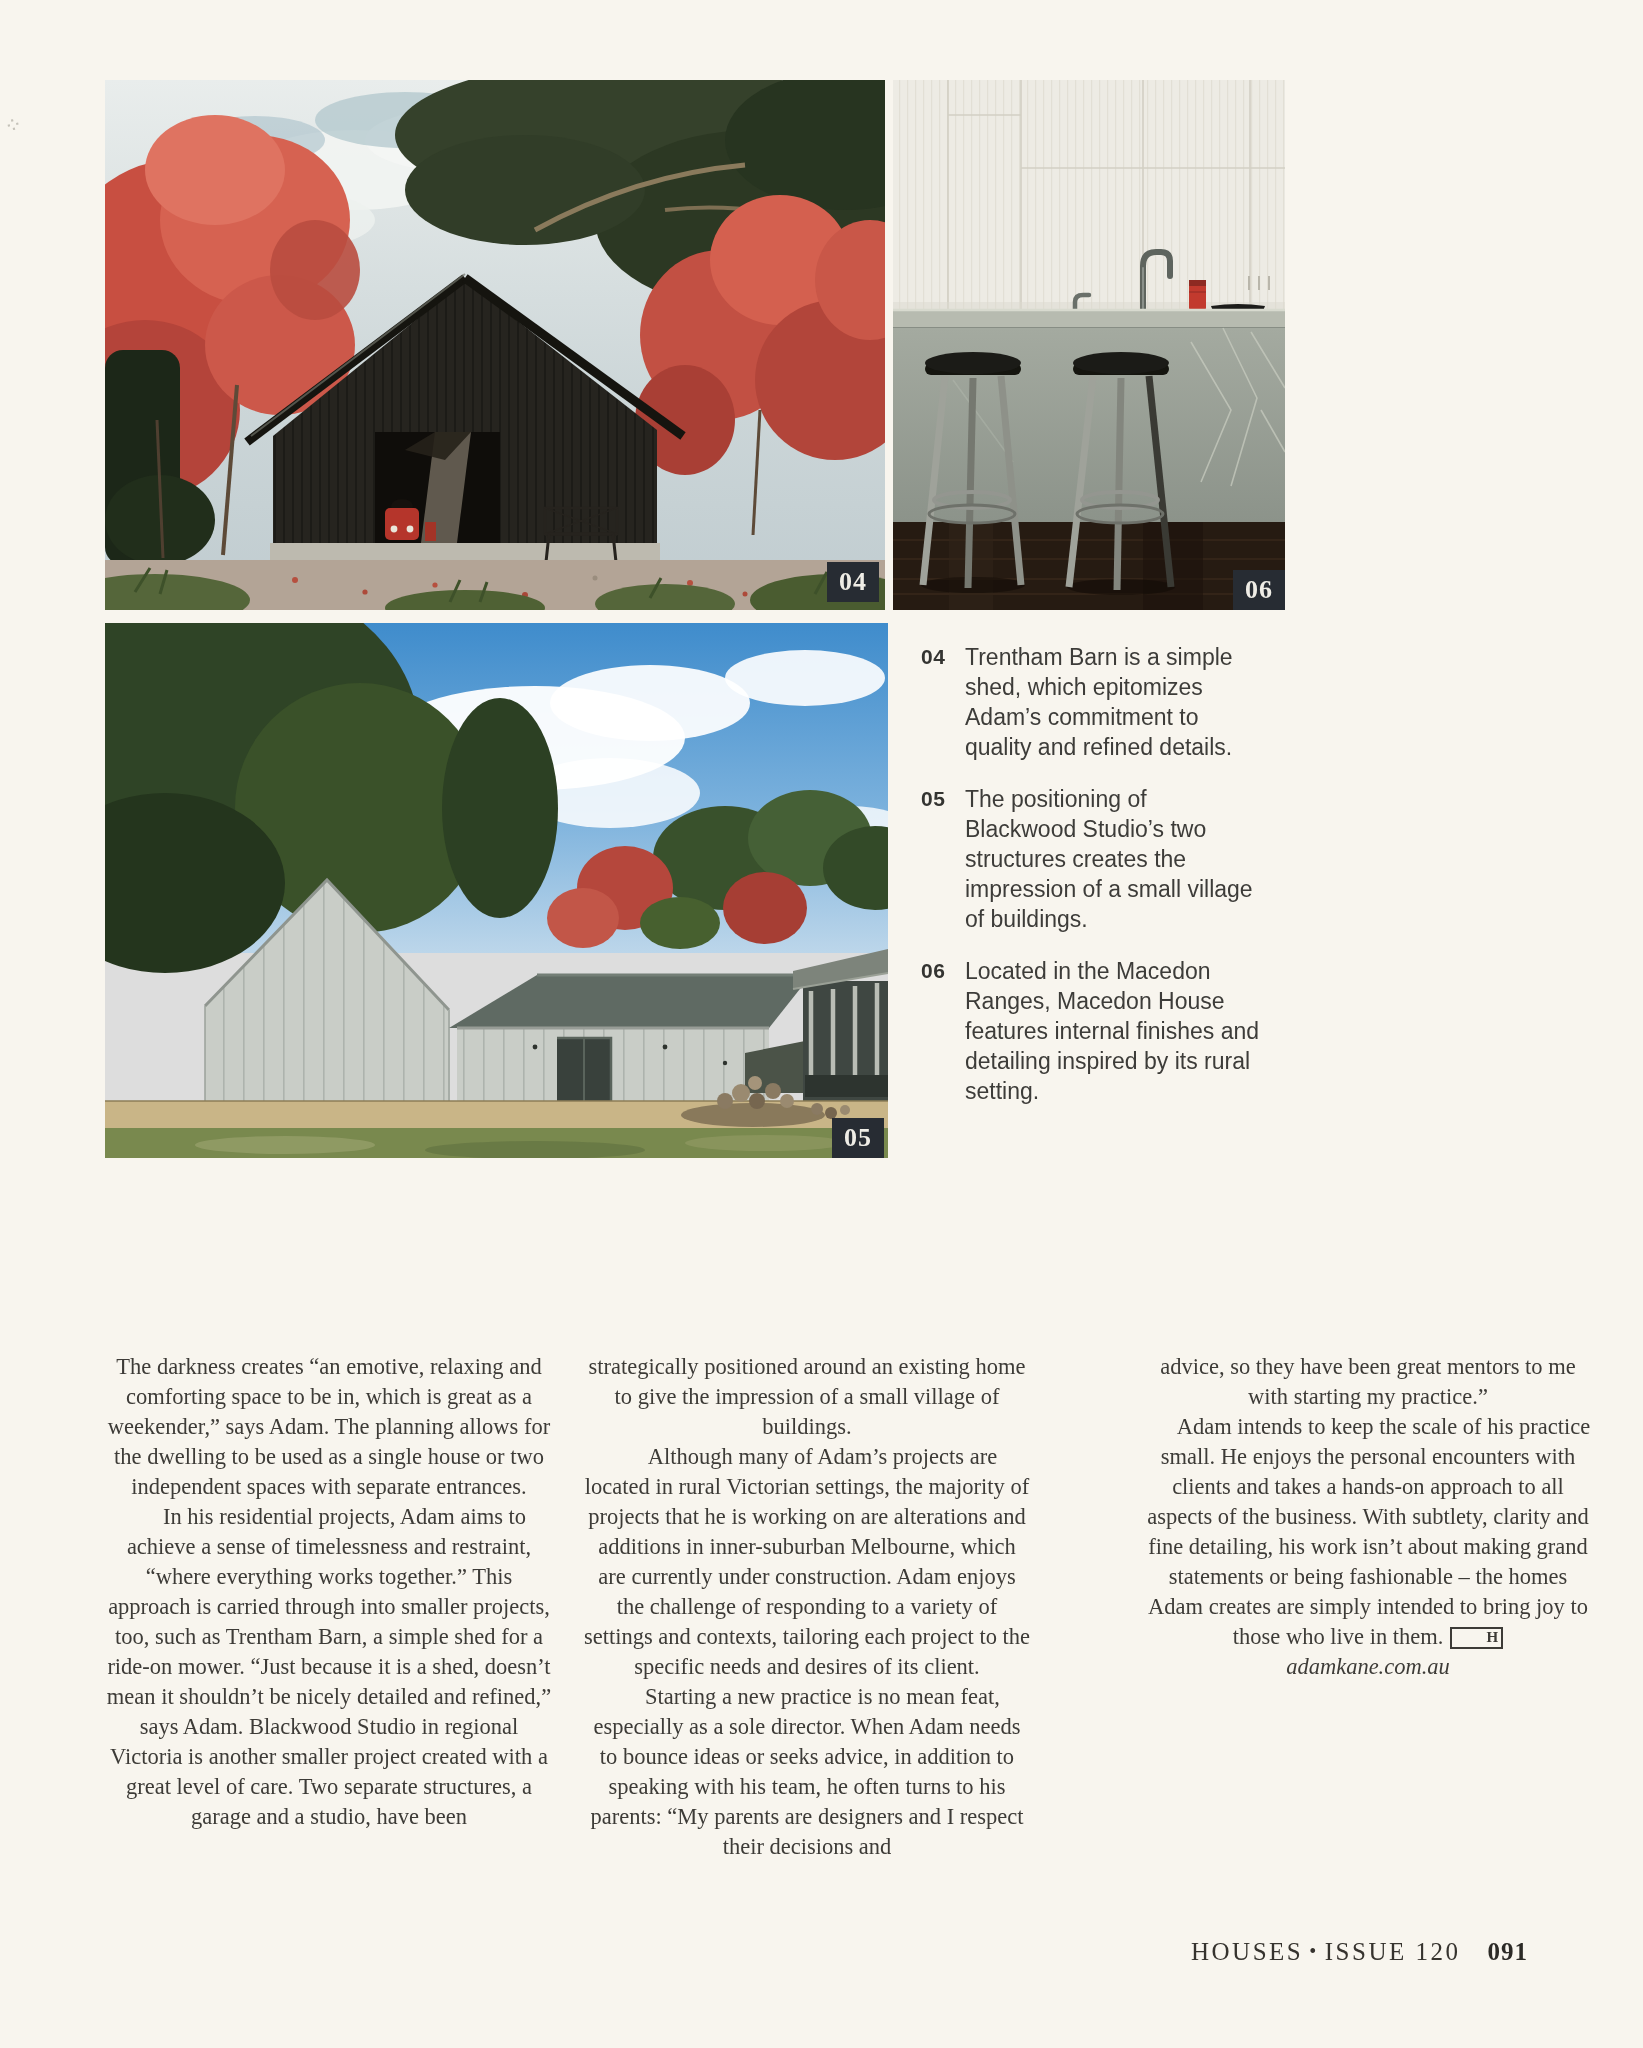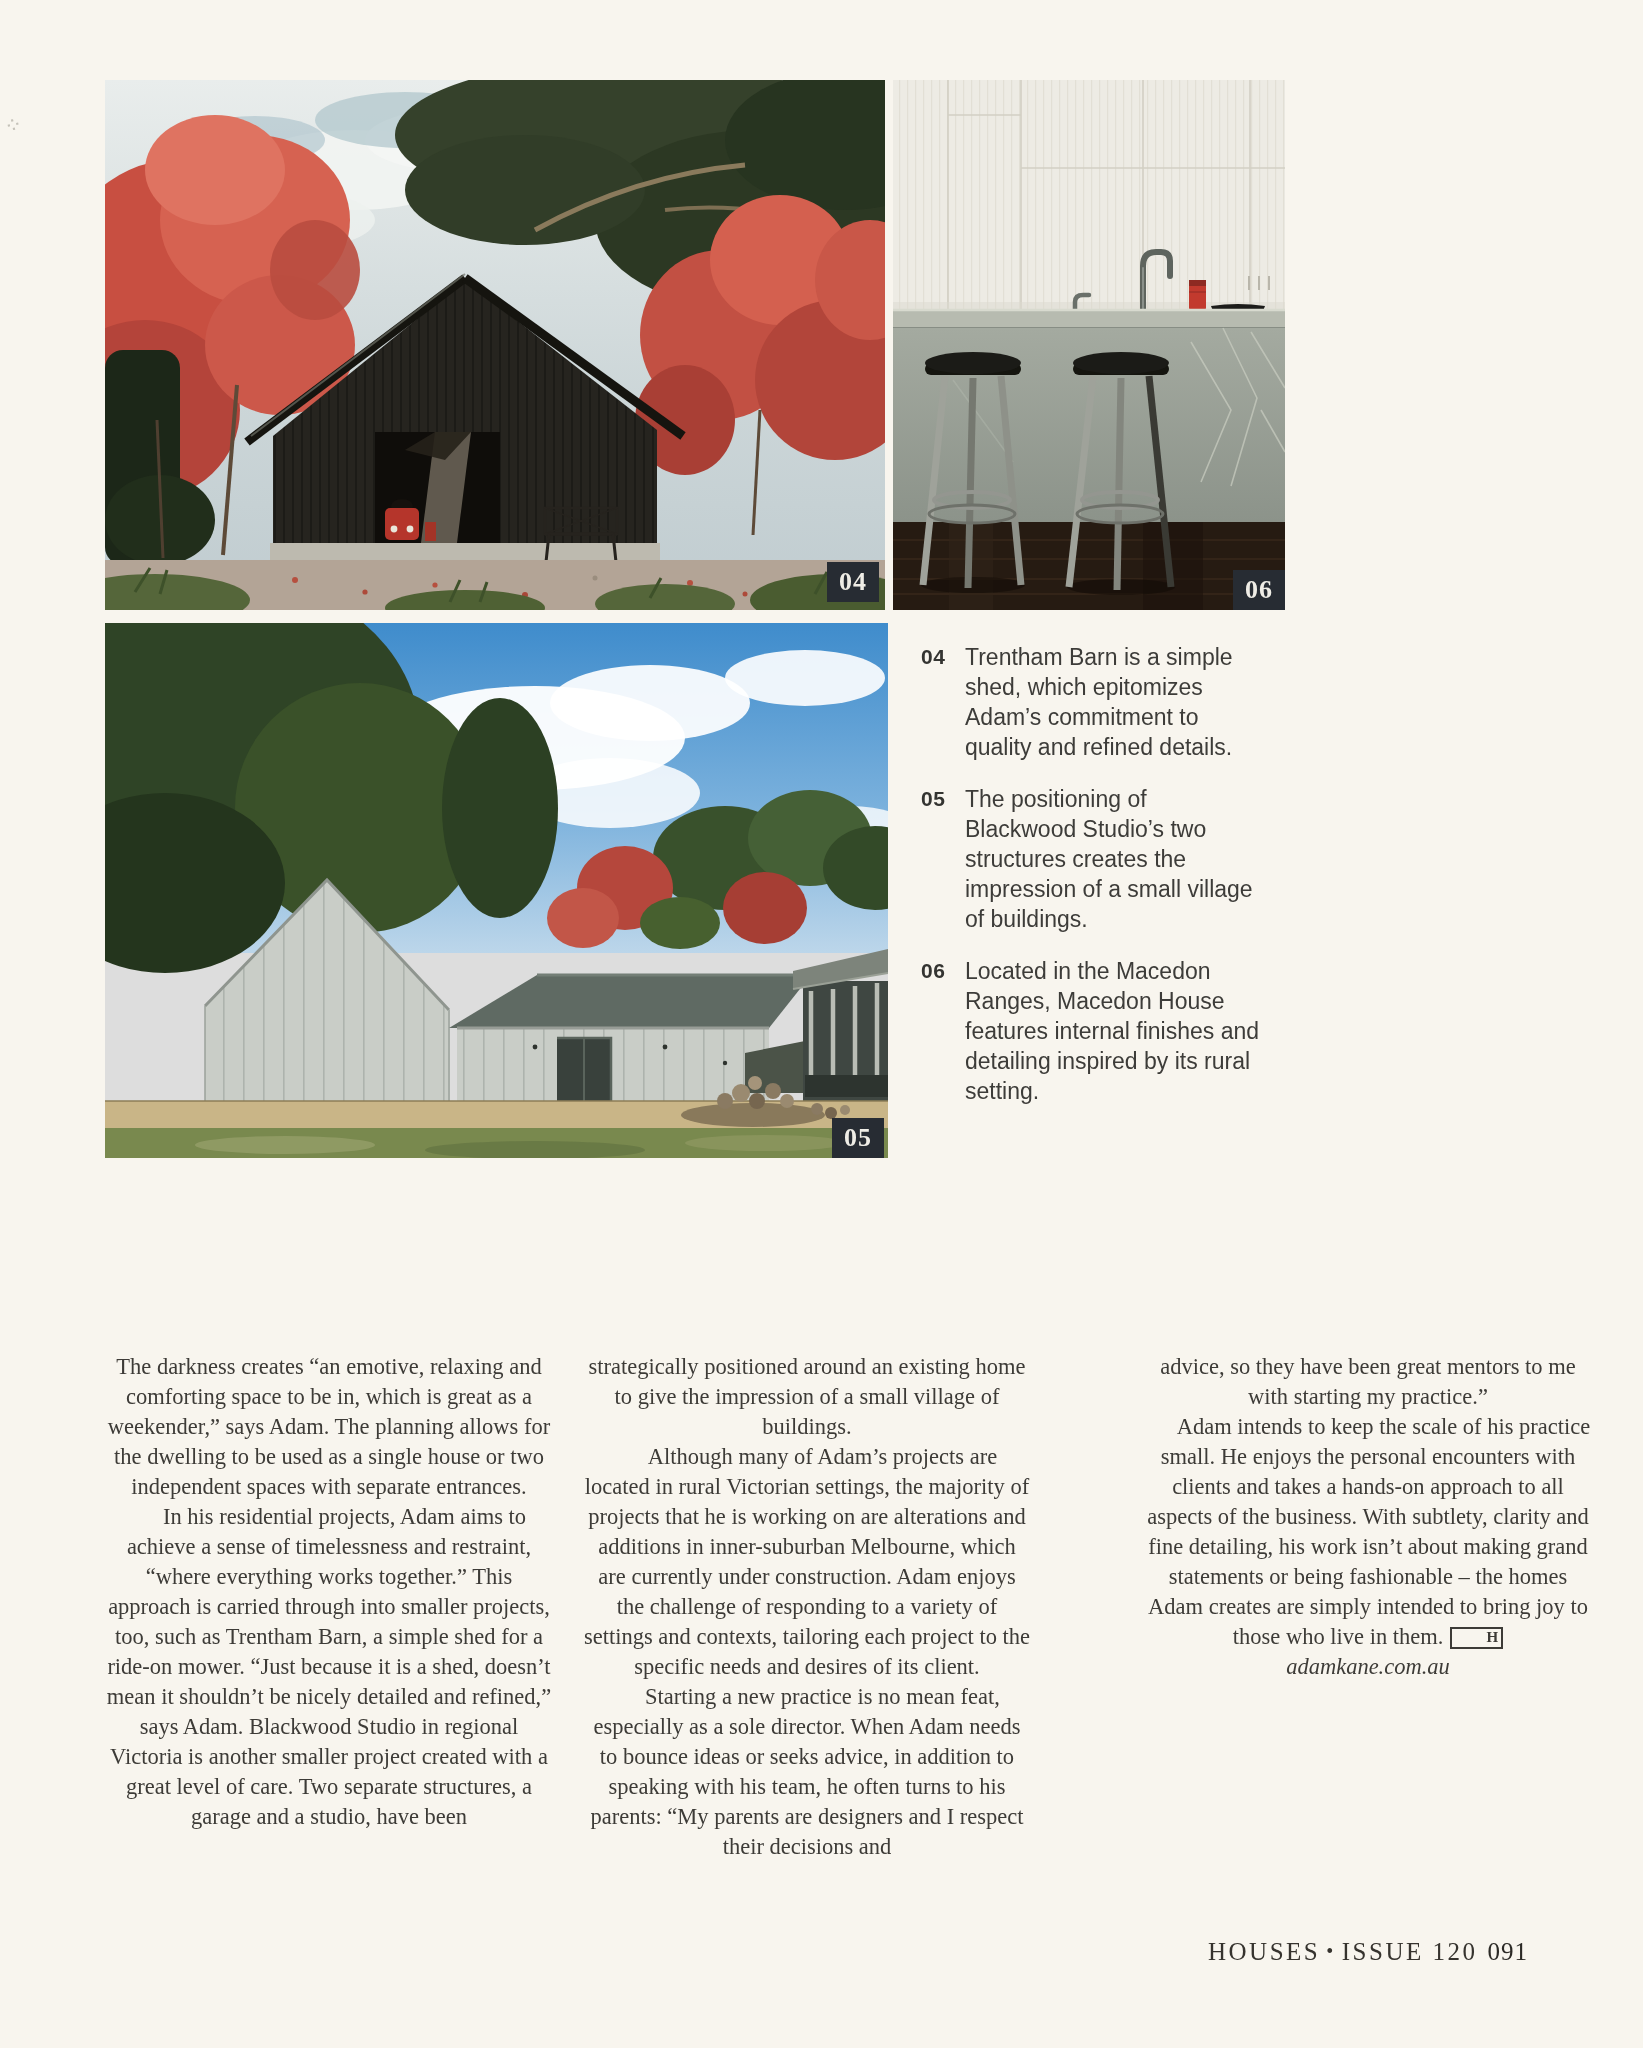--- a/index.html
+++ b/index.html
@@ -57,21 +57,21 @@
     padding:1px 3px 2px 3px;margin-left:7px;
     transform:translateY(-2px);
   }
   .website{font-style:italic;}
   
   .footer{
     position:absolute;top:1938px;right:115px;
     font-size:25px;color:#36332e;letter-spacing:2.5px;
     font-family:"Liberation Serif", serif;
   }
-  .footer .pagenum{font-weight:normal;margin-left:10px;letter-spacing:1px;color:#2c2a26;}
+  .footer .pagenum{font-weight:bold;margin-left:27px;letter-spacing:1px;color:#2c2a26;}
   .footer .sep{margin:0 6px;font-size:20px;vertical-align:2px;}
   
   .artifact{
     position:absolute;left:4px;top:112px;width:26px;height:26px;
     color:#b9b6ad;font-size:22px;opacity:0.8;
     transform:rotate(-12deg);
     font-family:"DejaVu Sans", sans-serif;
   }
 </style>
 </head>

